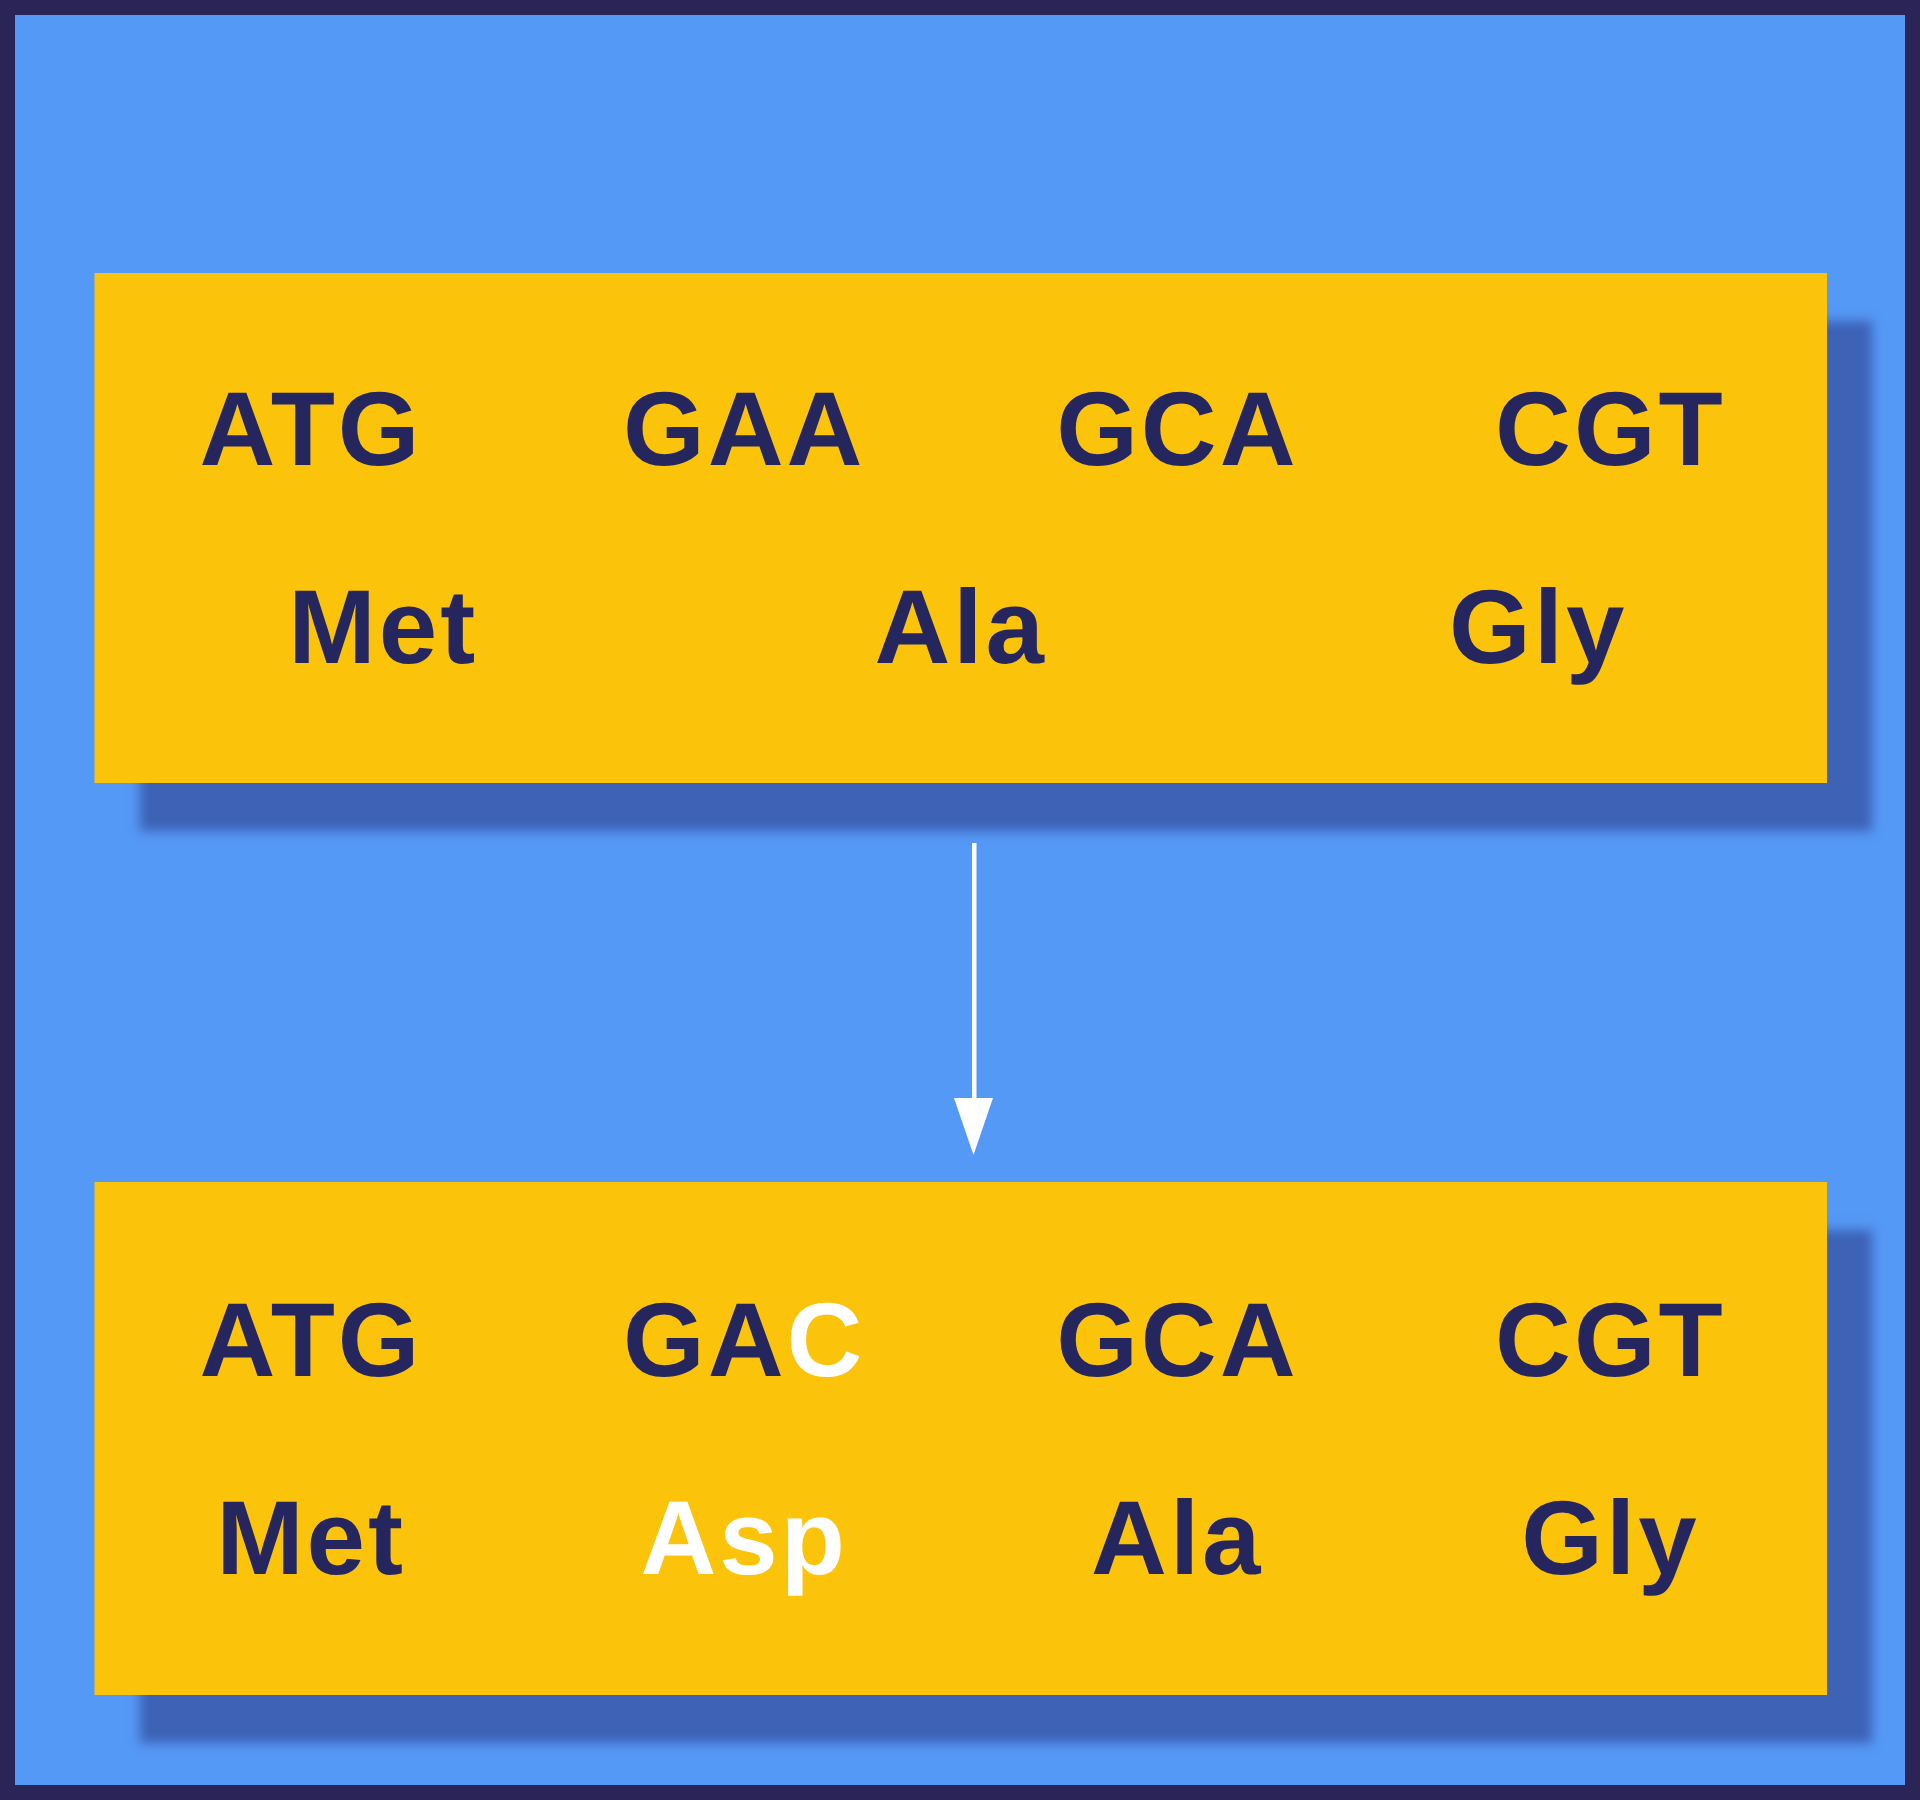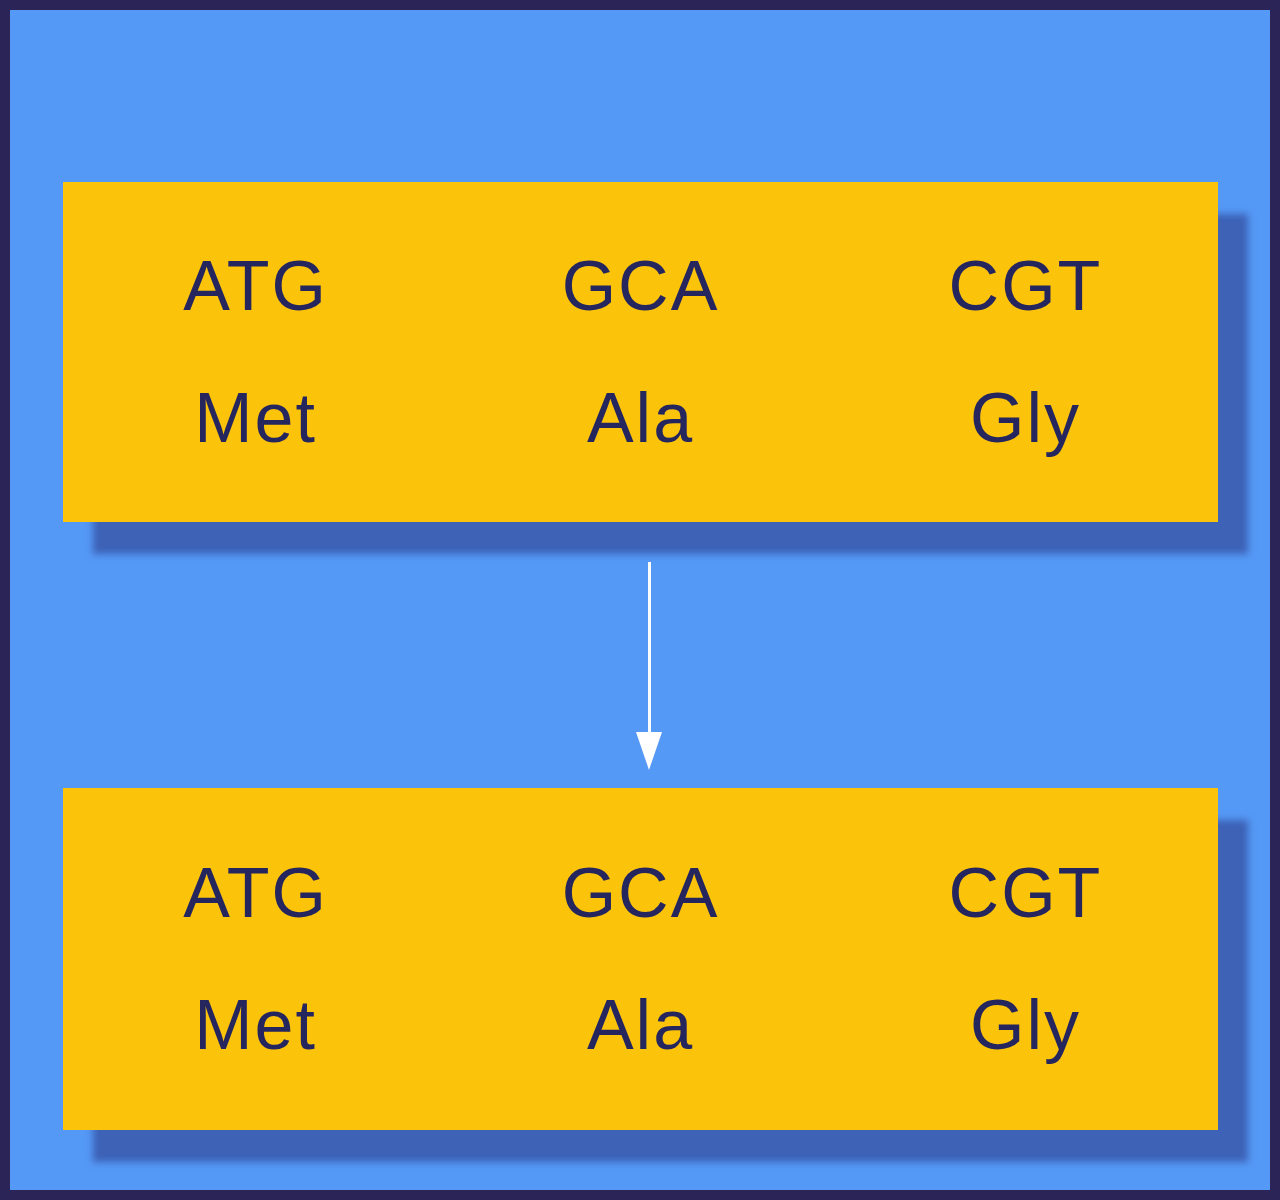--- a/index.html
+++ b/index.html
@@ -38,21 +38,21 @@
   .seq-box.top{ top:172px; height:340px; }
   .seq-box.bottom{ top:778px; height:342px; }
   .seq-row{
     display:flex;
     width:100%;
   }
   .cell{
     flex:1;
     text-align:center;
     font-size:70px;
-    font-weight:normal;
+    font-weight:bold;
     color:var(--c-text);
     letter-spacing:2px;
     line-height:1;
     white-space:nowrap;
   }
   .cell .hl{ color:var(--c-highlight); }
   .arrow{
     position:absolute;
     left:624px;
     top:552px;
@@ -75,41 +75,44 @@
   }
 </style>
 </head>
 <body>
 
 <div class="frame">
 
   <div class="seq-box top">
     <div class="seq-row">
       <div class="cell">ATG</div>
+      <div class="cell">GAA</div>
       <div class="cell">GCA</div>
       <div class="cell">CGT</div>
     </div>
     <div class="seq-row">
       <div class="cell">Met</div>
       <div class="cell">Ala</div>
       <div class="cell">Gly</div>
     </div>
   </div>
 
   <div class="arrow">
     <div class="shaft"></div>
     <div class="head"></div>
   </div>
 
   <div class="seq-box bottom">
     <div class="seq-row">
       <div class="cell"><span>ATG</span><span class="hl"></span></div>
+      <div class="cell"><span>GA</span><span class="hl">C</span></div>
       <div class="cell"><span>GCA</span><span class="hl"></span></div>
       <div class="cell"><span>CGT</span><span class="hl"></span></div>
     </div>
     <div class="seq-row">
       <div class="cell"><span>Met</span><span class="hl"></span></div>
+      <div class="cell"><span></span><span class="hl">Asp</span></div>
       <div class="cell"><span>Ala</span><span class="hl"></span></div>
       <div class="cell"><span>Gly</span><span class="hl"></span></div>
     </div>
   </div>
 
 </div>
 
 </body></html>

